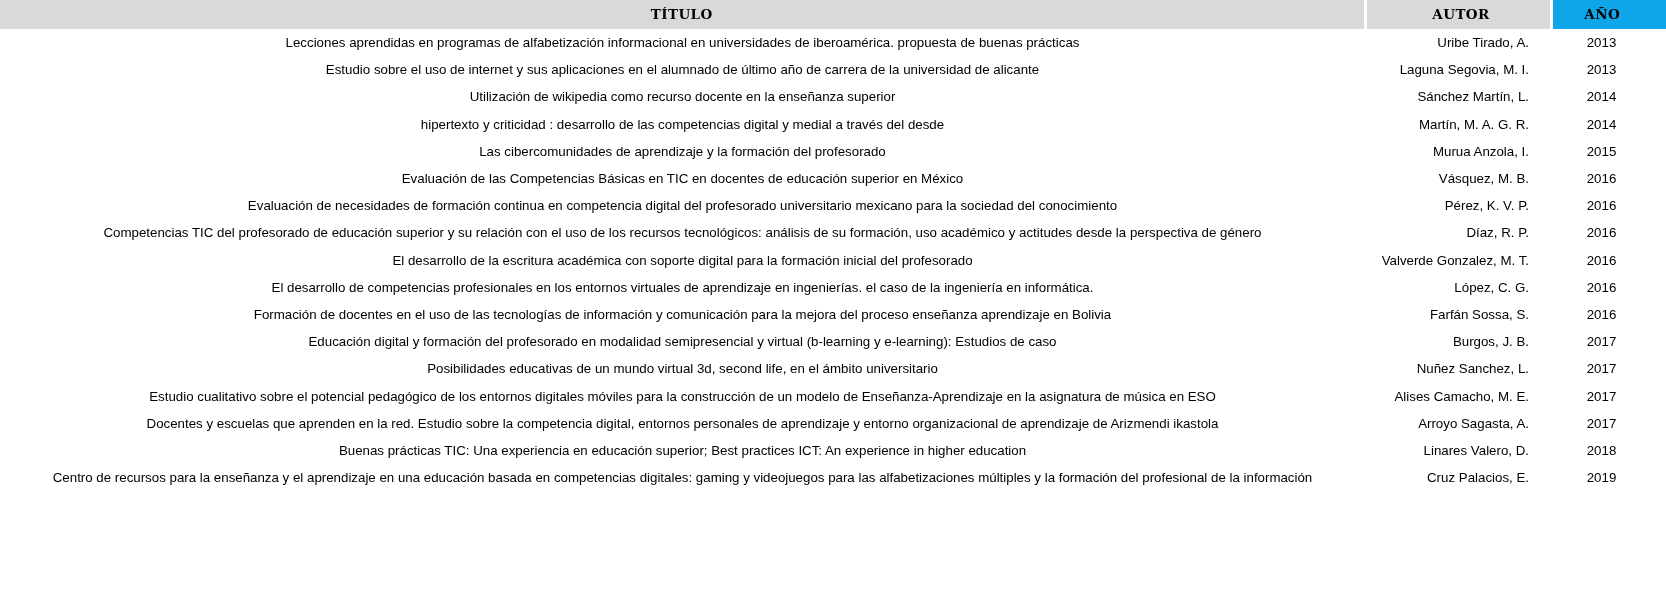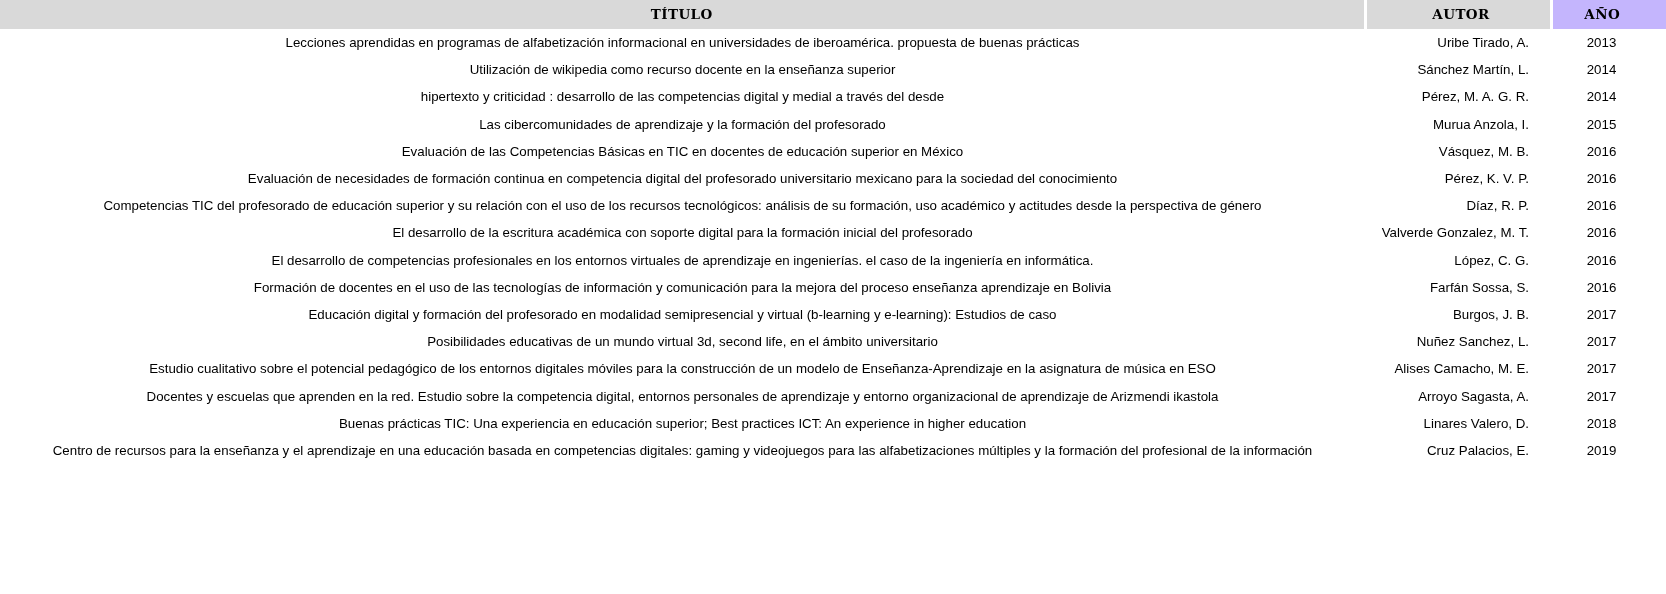--- a/index.html
+++ b/index.html
@@ -87,37 +87,42 @@
   <table class="pub-table">
     <colgroup>
       <col class="col-titulo">
       <col class="col-autor">
       <col class="col-anio">
     </colgroup>
     <thead>
       <tr>
         <th class="th-titulo" style="background: rgb(217, 217, 217);">TÍTULO</th>
         <th class="th-autor" style="background: rgb(217, 217, 217);">AUTOR</th>
-        <th class="th-anio" style="background: #c4b5fd; margin-left: 10px;">AÑO</th>
+        <th class="th-anio" style="background: #0ea5e9; margin-left: 10px;">AÑO</th>
       </tr>
     </thead>
     <tbody>
         <tr>
           <td class="td-titulo">Lecciones aprendidas en programas de alfabetización informacional en universidades de iberoamérica. propuesta de buenas prácticas</td>
           <td class="td-autor">Uribe Tirado, A.</td>
           <td class="td-anio">2013</td>
         </tr>
         <tr>
+          <td class="td-titulo">Estudio sobre el uso de internet y sus aplicaciones en el alumnado de último año de carrera de la universidad de alicante</td>
+          <td class="td-autor">Laguna Segovia, M. I.</td>
+          <td class="td-anio">2013</td>
+        </tr>
+        <tr>
           <td class="td-titulo">Utilización de wikipedia como recurso docente en la enseñanza superior</td>
           <td class="td-autor">Sánchez Martín, L.</td>
           <td class="td-anio">2014</td>
         </tr>
         <tr>
           <td class="td-titulo">hipertexto y criticidad : desarrollo de las competencias digital y medial a través del desde</td>
-          <td class="td-autor">Pérez, M. A. G. R.</td>
+          <td class="td-autor">Martín, M. A. G. R.</td>
           <td class="td-anio">2014</td>
         </tr>
         <tr>
           <td class="td-titulo">Las cibercomunidades de aprendizaje y la formación del profesorado</td>
           <td class="td-autor">Murua Anzola, I.</td>
           <td class="td-anio">2015</td>
         </tr>
         <tr>
           <td class="td-titulo">Evaluación de las Competencias Básicas en TIC en docentes de educación superior en México</td>
           <td class="td-autor">Vásquez, M. B.</td>

